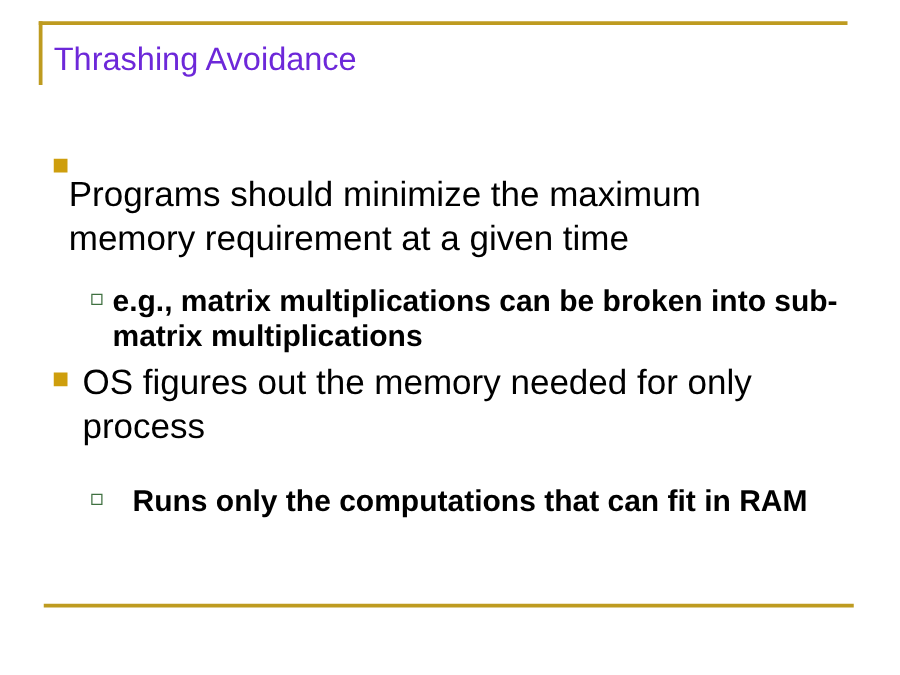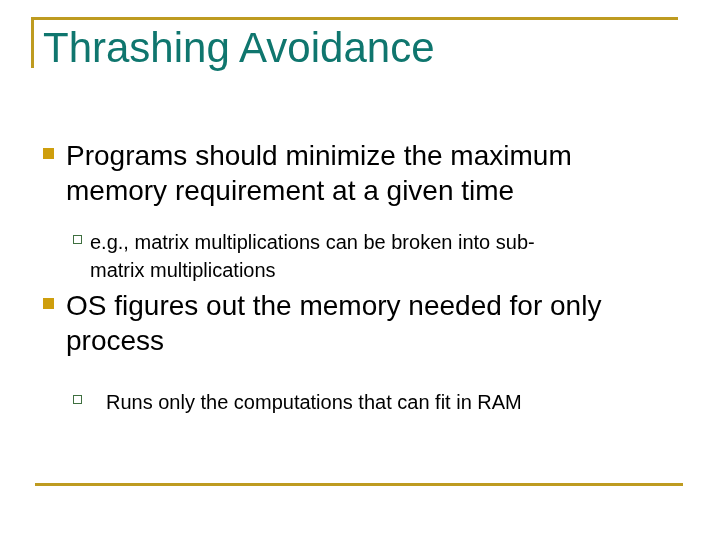--- a/index.html
+++ b/index.html
@@ -39,23 +39,23 @@
     top: 483px;
     width: 648px;
     height: 3px;
     background: #BE9B20;
   }
   
   .title {
     position: absolute;
     left: 43px;
     top: 28px;
-    font-size: 42px;
+    font-size: 26px;
     line-height: 39px;
-    color: #0f766e;
+    color: #6d28d9;
     white-space: nowrap;
   }
   
   .row {
     position: absolute;
     display: flex;
     align-items: flex-start;
   }
   .row-l1 { left: 43px; }
   .row-l2 { left: 73px; }
@@ -76,25 +76,26 @@
     margin-top: 7px;
   }
   .txt-l1 {
     margin-left: 12px;
     font-size: 28px;
     line-height: 35px;
     white-space: pre-line;
   }
   .txt-l2 {
     margin-left: 8px;
-    font-size: 20px;
+    font-size: 24px;
     line-height: 28px;
     white-space: pre-line;
+    font-weight: bold;
   }
-  #bullet1 { top: 138px; }
+  #bullet1 { top: 117px; flex-direction: column; }
   #sub1    { top: 228px; }
   #bullet2 { top: 288px; }
   #sub2    { top: 388px; gap: 16px; }
 </style>
 </head>
 <body>
 
 <div class="slide">
 
   <div class="top-rule"></div>

